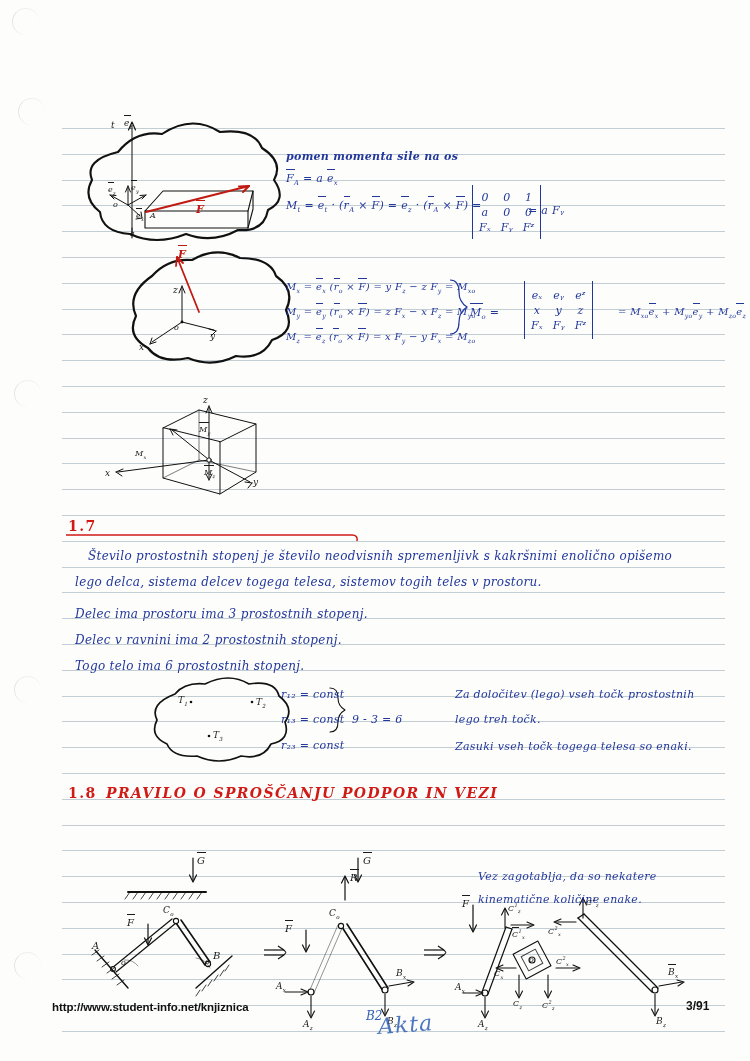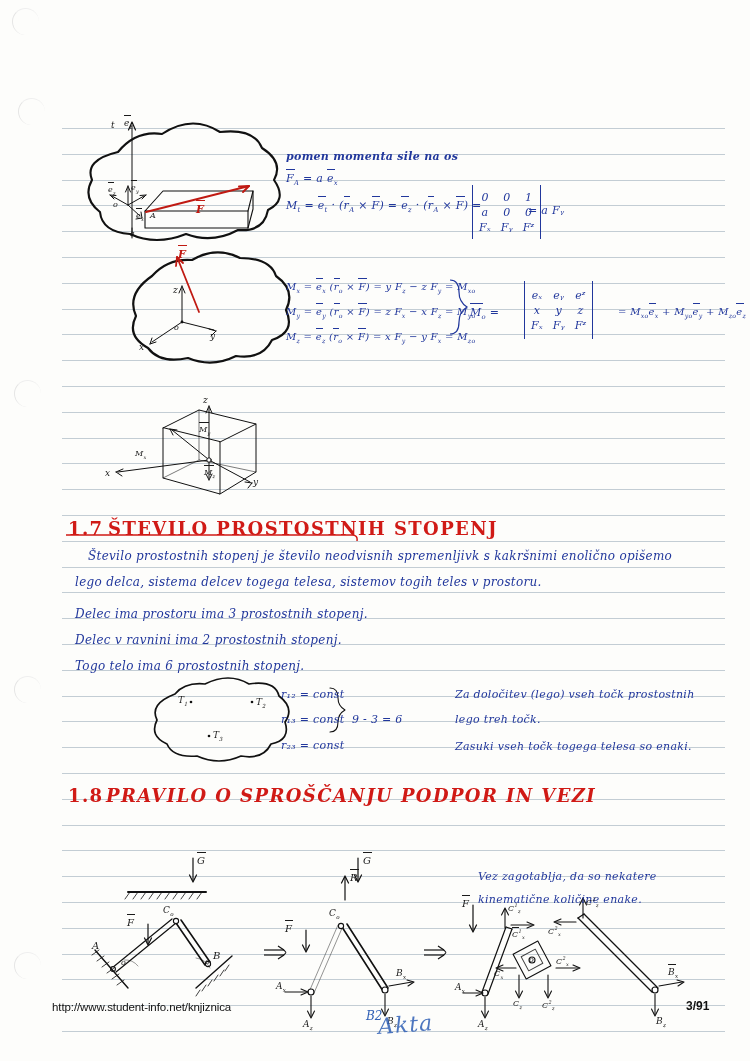--- a/index.html
+++ b/index.html
@@ -32,21 +32,21 @@
   .hw{
     position:absolute;
     font-family:"DejaVu Serif", serif;
     color:#21379c;
     font-style:italic;
     white-space:nowrap;
     letter-spacing:.3px;
   }
   .hw.red{color:#d01a16;font-style:normal;font-weight:bold;letter-spacing:1.4px;}
   .hw.blk{color:#1a1a1a;font-style:italic;}
-  .t10{font-size:10px}.t11{font-size:11px}.t12{font-size:12px}.t14{font-size:18px}.t9{font-size:9px}.t8{font-size:8px}
+  .t10{font-size:10px}.t11{font-size:11px}.t12{font-size:12px}.t14{font-size:14px}.t9{font-size:9px}.t8{font-size:8px}
   
   .vec{position:relative;}
   .vec::after{
     content:"";position:absolute;left:0;right:-1px;top:-3px;
     border-top:1px solid currentColor;
   }
   sub{font-size:.62em;}
   sup{font-size:.62em;}
   
   .det{
@@ -59,21 +59,21 @@
     font-family:"DejaVu Serif",serif;font-style:italic;
     color:#21379c;font-size:11px;text-align:center;
     padding:0 6px;gap:2px 10px;
   }
   
   svg.ink{position:absolute;left:0;top:0;width:750px;height:1061px;overflow:visible;}
   
   #footer-url{
     position:absolute;left:52px;top:1001px;
     font-family:"Liberation Sans", sans-serif;
-    font-weight:normal;font-size:11.5px;color:#111;
+    font-weight:bold;font-size:11.5px;color:#111;
     letter-spacing:-.1px;
   }
   #page-num{
     position:absolute;left:686px;top:999px;
     font-family:"Liberation Sans", sans-serif;
     font-weight:bold;font-size:12px;color:#111;
   }
   #watermark{
     position:absolute;left:378px;top:1012px;
     font-family:"DejaVu Serif", serif;font-style:italic;
@@ -441,21 +441,20 @@
   </div>
 
   <div class="hw blk t9" style="left:203px;top:395px;">z</div>
   <div class="hw blk t9" style="left:105px;top:468px;">x</div>
   <div class="hw blk t9" style="left:253px;top:477px;">y</div>
   <div class="hw blk t8" style="left:135px;top:449px;">M<sub>x</sub></div>
   <div class="hw blk t8" style="left:199px;top:425px;"><span class="vec">M</span><sub>y</sub></div>
   <div class="hw blk t8" style="left:204px;top:468px;"><span class="vec">M</span><sub>z</sub></div>
 
   <div class="hw red t14" style="left:68px;top:518px;">1.7</div>
-  <div class="hw red t14" style="left:108px;top:518px;">ŠTEVILO PROSTOSTNIH STOPENJ</div>
   <svg class="ink" viewBox="0 0 750 1061">
     <path d="M66 535 L352 535 q6 0 5 6" stroke="#d01a16" fill="none" stroke-width="1.5"></path>
   </svg>
 
   <div class="hw t12" style="left:88px;top:549px;">Število prostostnih stopenj je število neodvisnih spremenljivk s kakršnimi enolično opišemo</div>
   <div class="hw t12" style="left:75px;top:575px;">lego delca, sistema delcev togega telesa, sistemov togih teles v prostoru.</div>
   <div class="hw t12" style="left:75px;top:607px;">Delec ima prostoru ima 3 prostostnih stopenj.</div>
   <div class="hw t12" style="left:75px;top:633px;">Delec v ravnini ima 2 prostostnih stopenj.</div>
   <div class="hw t12" style="left:75px;top:659px;">Togo telo ima 6 prostostnih stopenj.</div>
 

